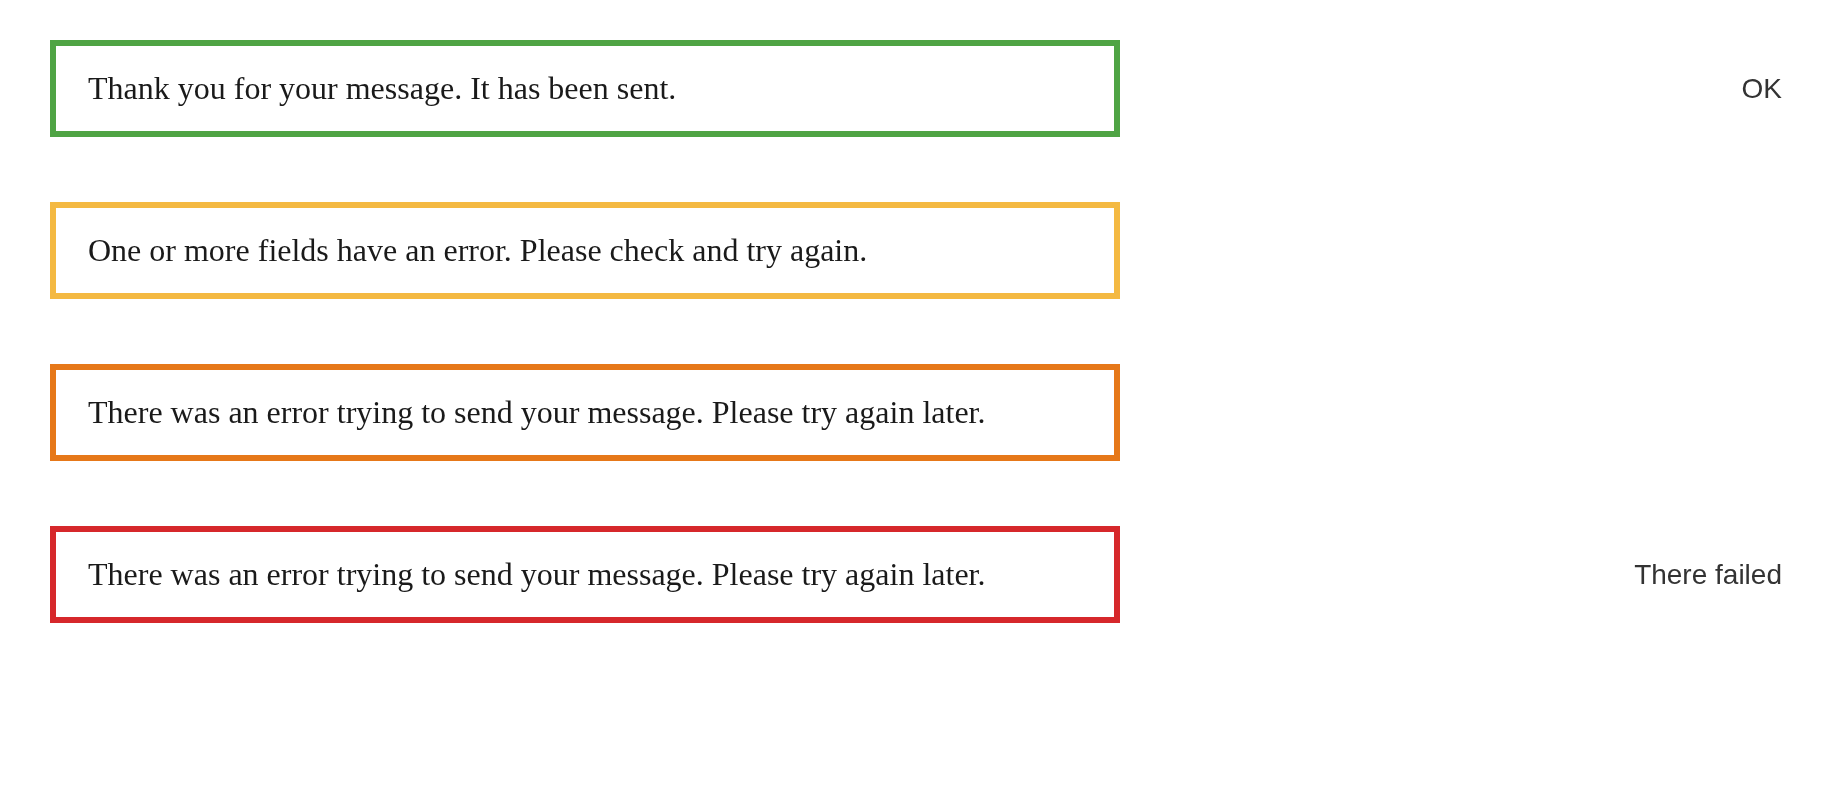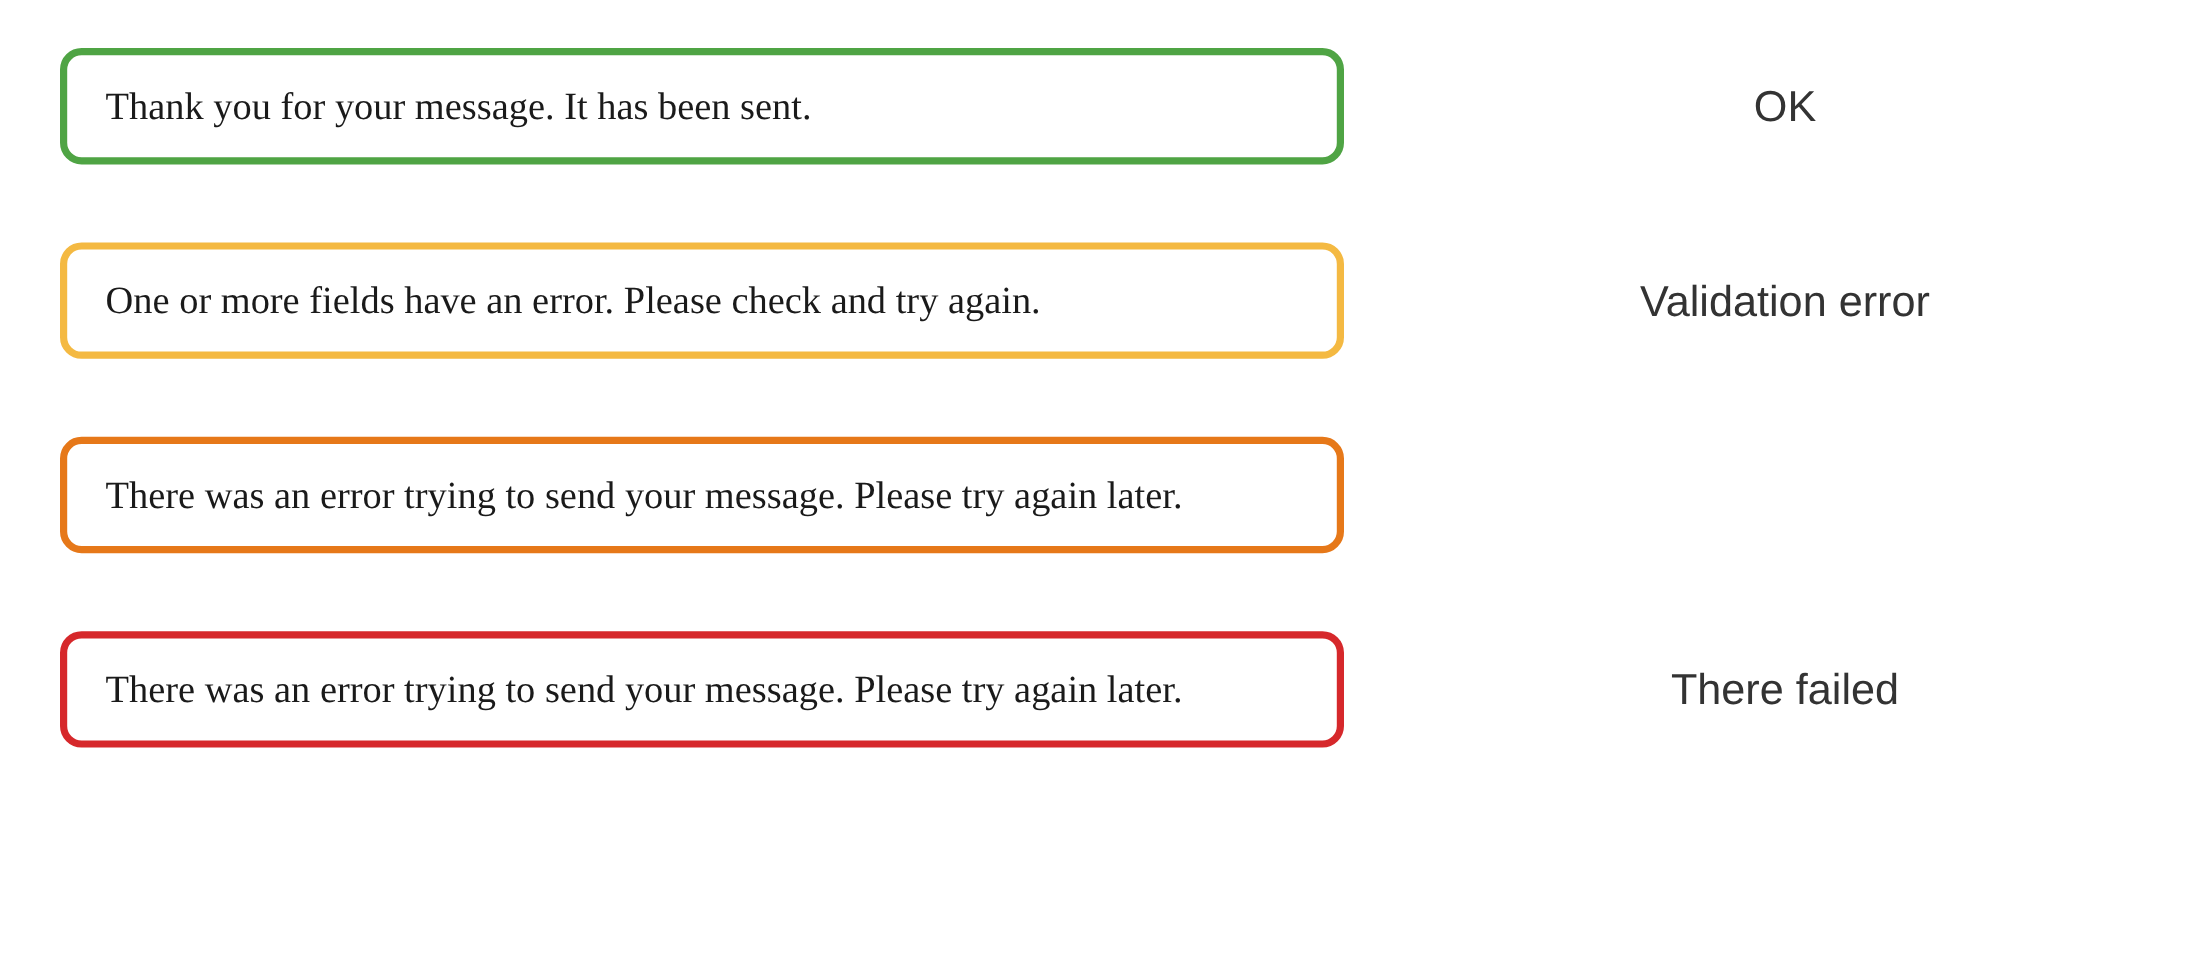--- a/index.html
+++ b/index.html
@@ -21,27 +21,26 @@
     }
     .message-box {
       width: 1070px;
       border-width: 6px;
       border-style: solid;
       padding: 24px 32px;
       font-size: 32px;
       color: #1a1a1a;
       background: #ffffff;
       font-family: Georgia, 'Times New Roman', serif;
-      border-radius: 18px;
     }
     .label {
       flex: 1;
-      text-align: center;
+      text-align: right;
       font-family: Arial, Helvetica, sans-serif;
-      font-size: 36px;
+      font-size: 28px;
       color: #333333;
       padding-left: 30px;
       margin-left: 43px;
     }
     .border-ok {
       border-color: #4fa444;
     }
     .border-validation {
       border-color: #f4b942;
       padding-left: 32px;
@@ -62,23 +61,20 @@
   </div>
   <div class="label">
     <span>OK</span>
   </div>
 </div>
 
 <div class="row">
   <div class="message-box border-validation">
     <span>One or more fields have an error. Please check and try again.</span>
   </div>
-  <div class="label">
-    <span>Validation error</span>
-  </div>
 </div>
 
 <div class="row">
   <div class="message-box border-spam">
     <span>There was an error trying to send your message. Please try again later.</span>
   </div>
 </div>
 
 <div class="row">
   <div class="message-box border-failed">

